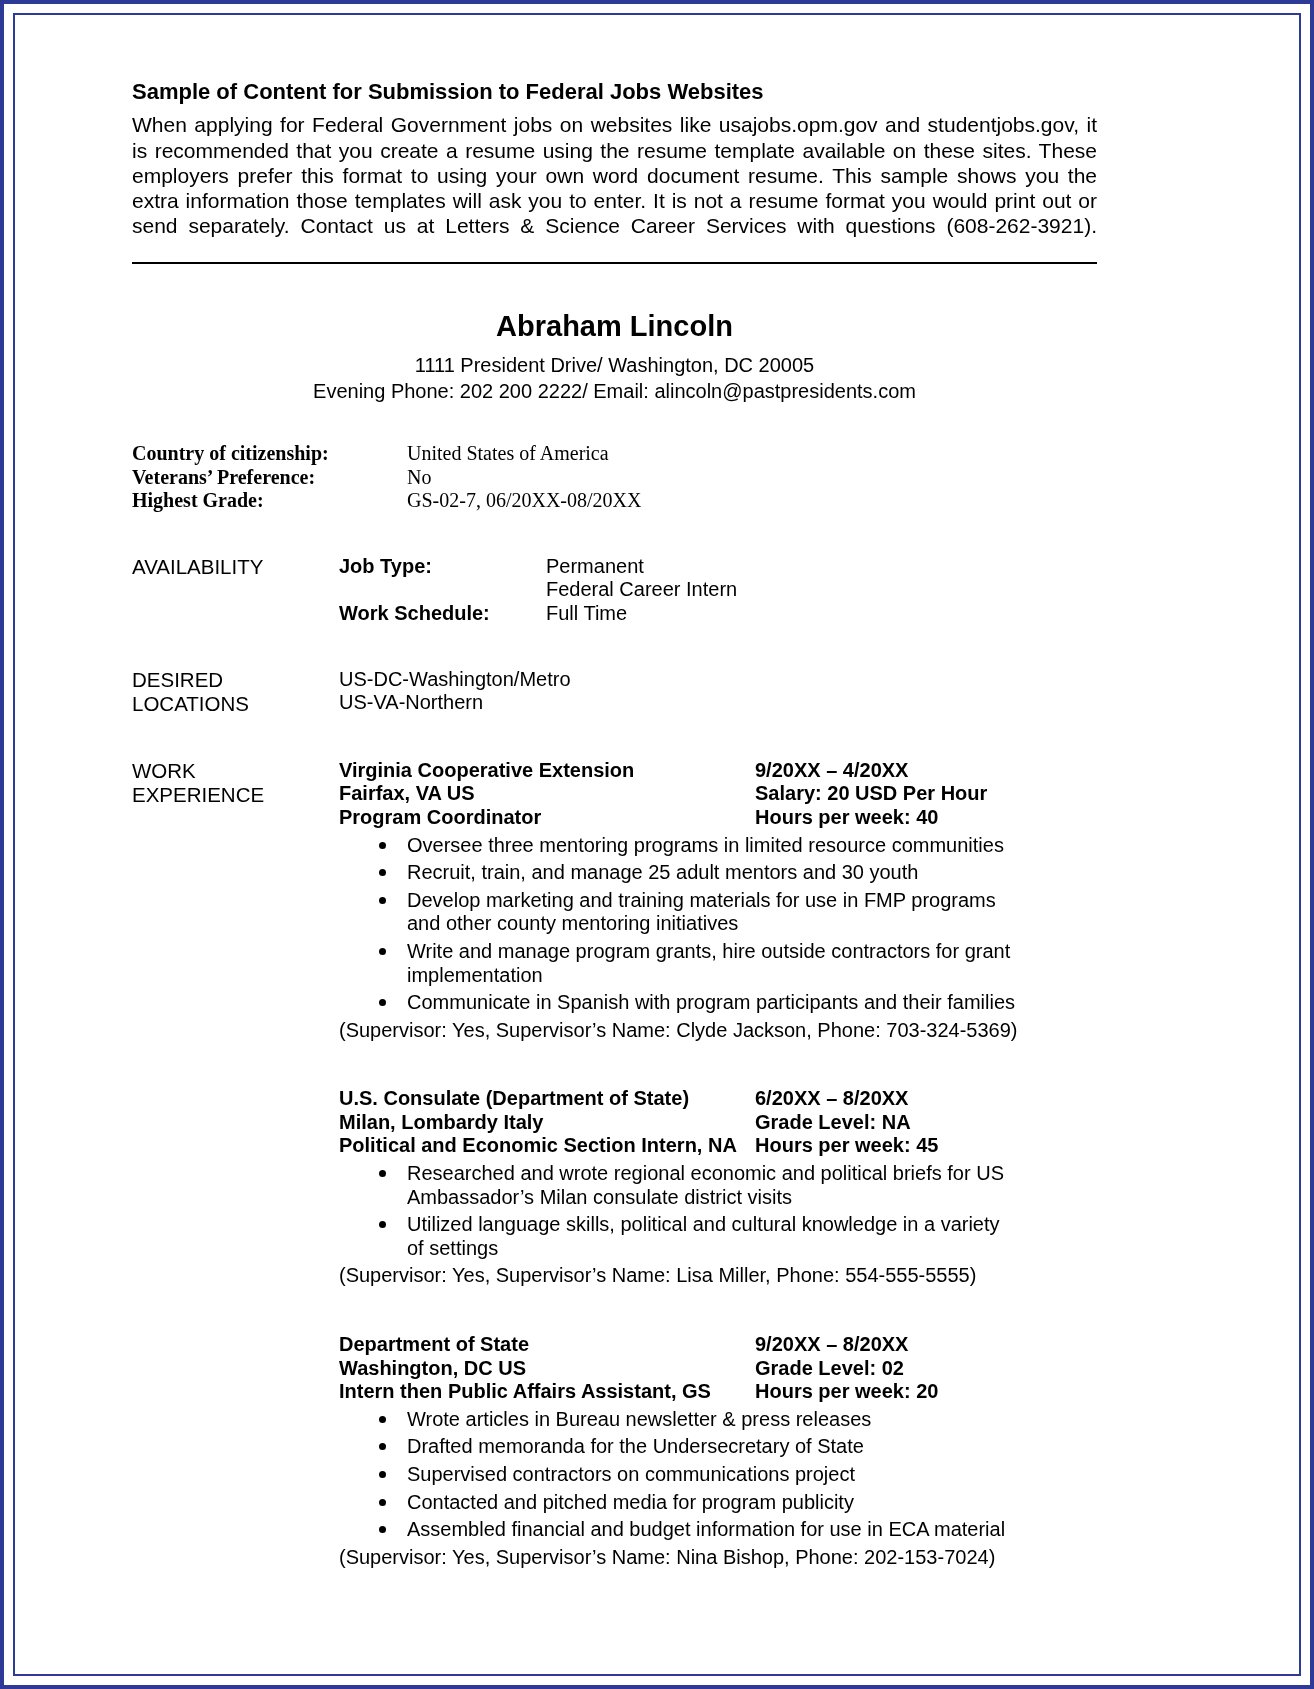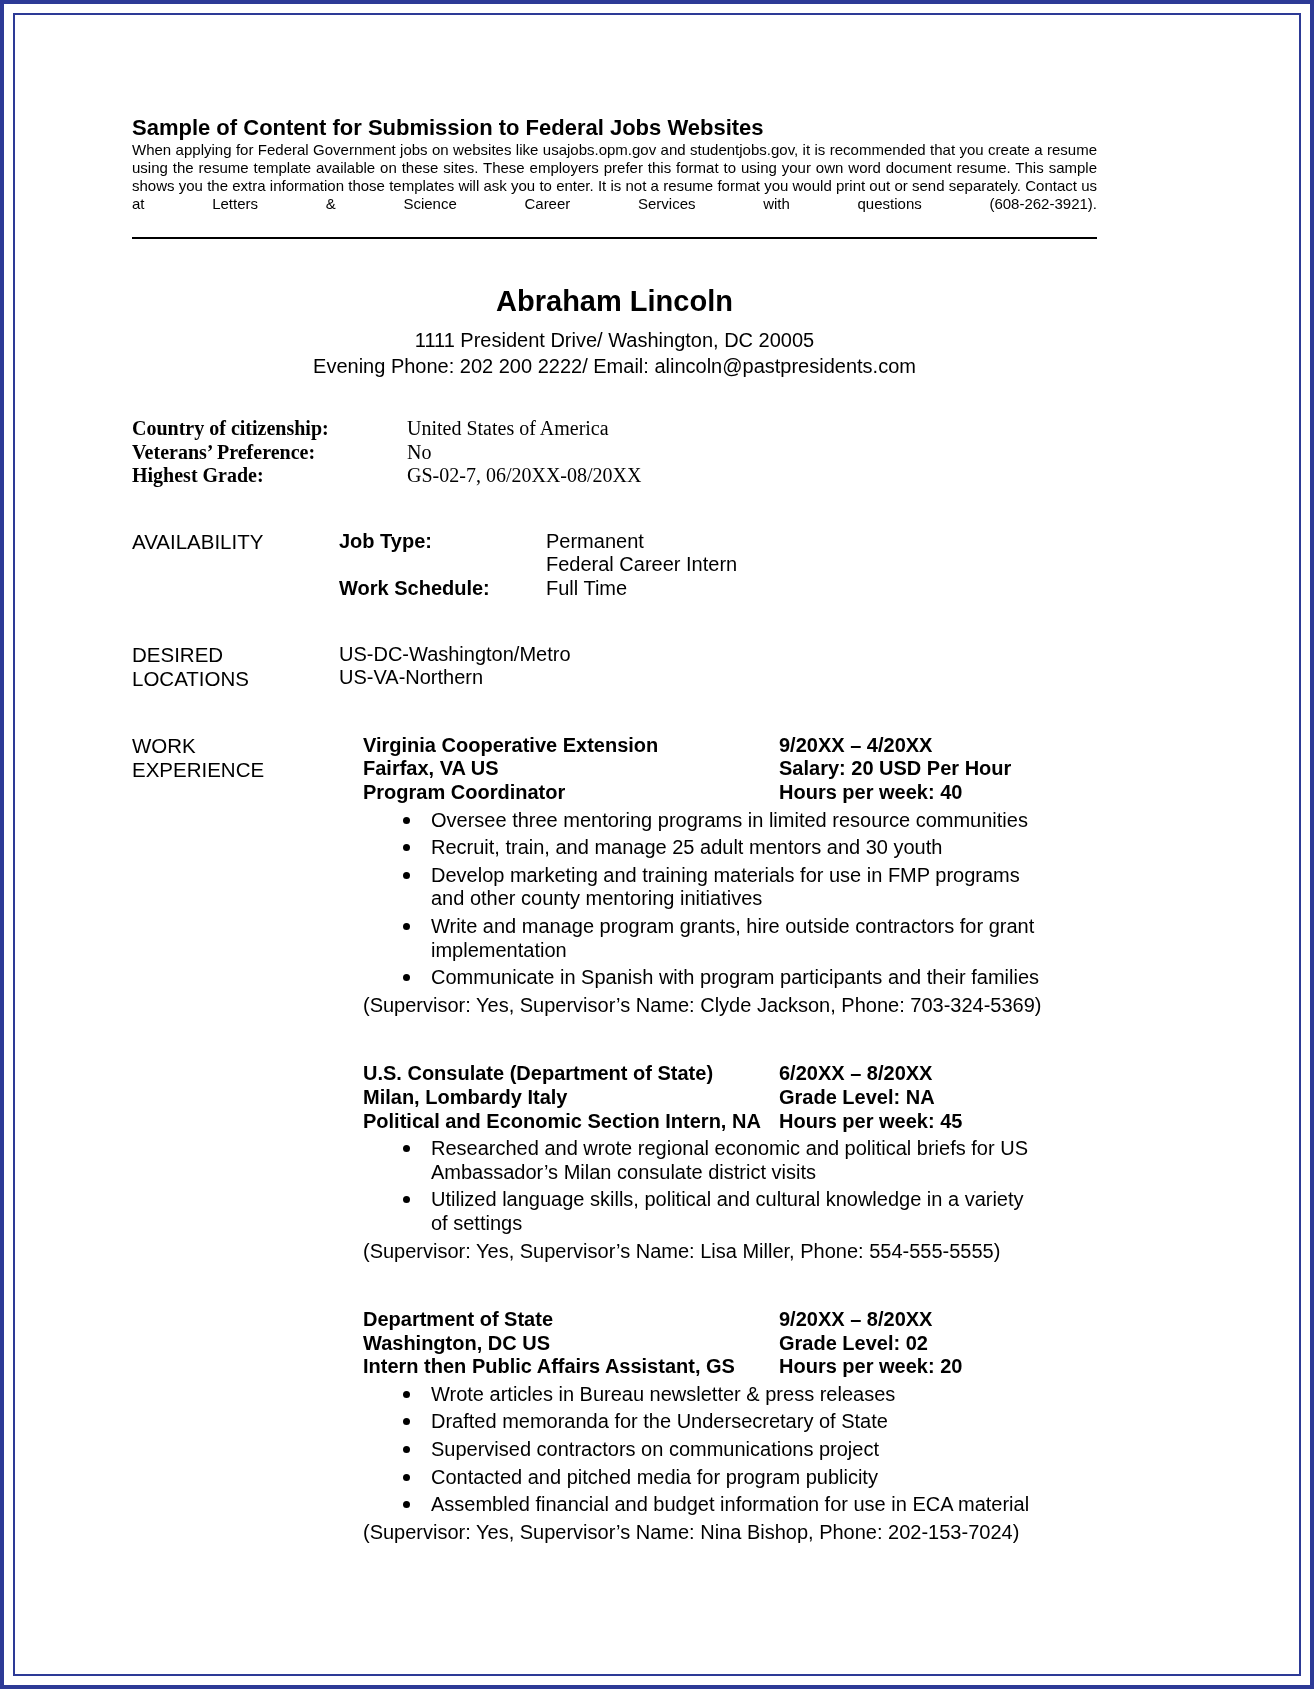--- a/index.html
+++ b/index.html
@@ -14,34 +14,34 @@
   .outer-frame {
     width: 1314px;
     height: 1689px;
     border: 4px solid #2d3a96;
     padding: 9px;
   }
   .inner-frame {
     width: 100%;
     height: 100%;
     border: 2px solid #2d3a96;
-    padding: 100px 20px 20px 117px;
+    padding: 64px 20px 20px 117px;
     overflow: hidden;
   }
   .content { width: 965px; }
 
   .intro-title {
     margin: 0;
     font-size: 22px;
     font-weight: bold;
     line-height: 1.2;
   }
   .intro-body {
-    margin: 0 0 0;
-    font-size: 15px;
+    margin: 7px 0 0;
+    font-size: 21px;
     line-height: 1.2;
     text-align: justify;
     text-align-last: justify;
   }
   .divider {
     border: none;
     border-top: 2px solid #000;
     margin: 24px 0 0;
     width: 100%;
   }
@@ -76,21 +76,21 @@
   }
   .section-heading {
     font-weight: normal;
     font-size: 20.5px;
     line-height: 1.2;
   }
 
   .kv { display: grid; grid-template-columns: 207px 1fr; }
   .kv .k { font-weight: bold; }
 
-  .job { margin-bottom: 45px; margin-left: 24px; }
+  .job { margin-bottom: 45px; }
   .job:last-child { margin-bottom: 0; }
   .job-head { display: grid; grid-template-columns: 416px 1fr; }
   .job-head div { font-weight: bold; }
 
   .bullets {
     list-style: none;
     margin: 4px 0 0;
     padding: 0;
     width: 680px;
   }

